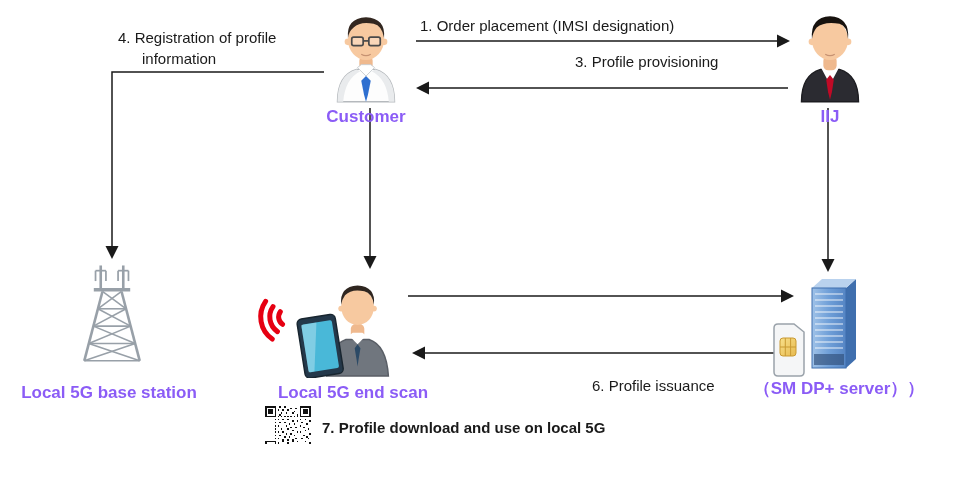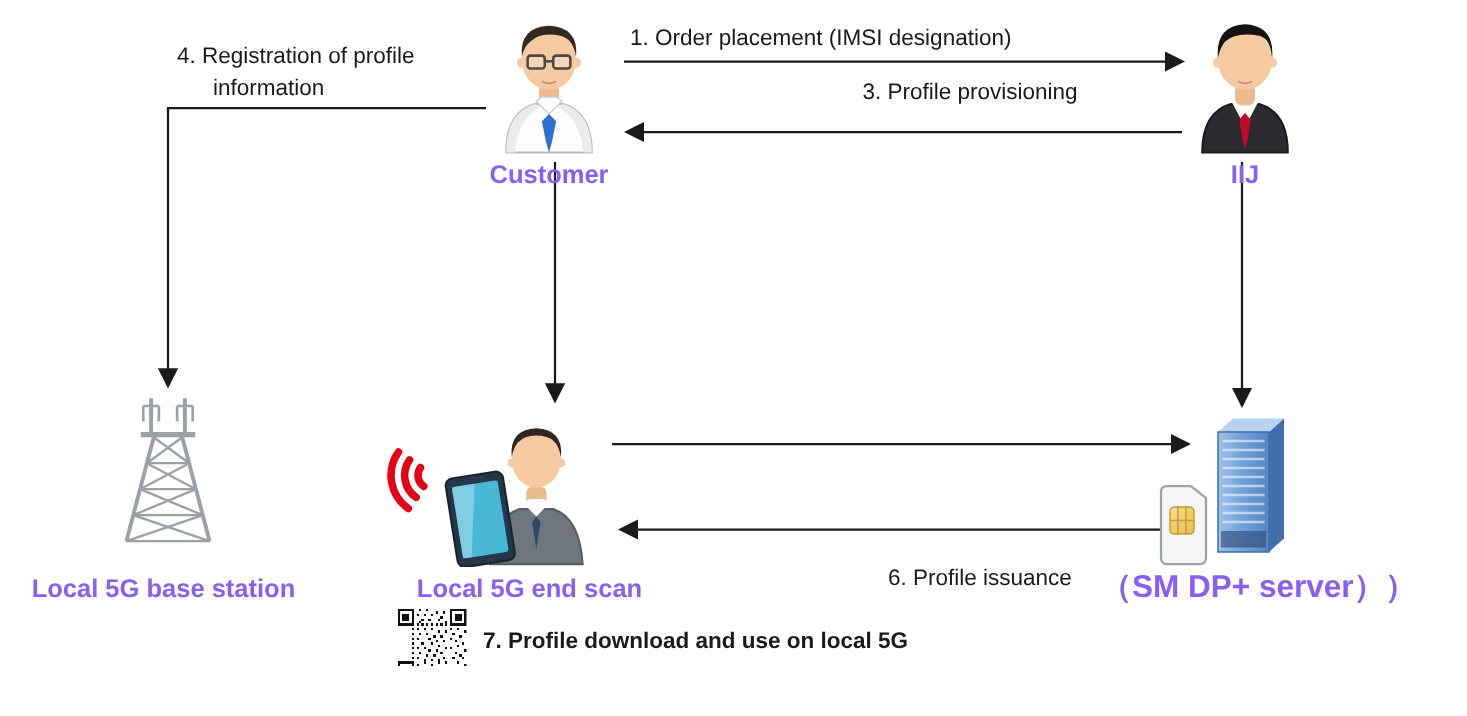--- a/index.html
+++ b/index.html
@@ -4,21 +4,21 @@
 <style>
   * { margin:0; padding:0; box-sizing:border-box; }
   html,body { background:#fff; }
   body { font-family:"Liberation Sans","DejaVu Sans",sans-serif; color:#1a1a1a; }
   .canvas { position:relative; width:978px; height:444px; background:#fff; overflow:hidden; }
   .arrows { position:absolute; left:0; top:0; }
   .arrows line, .arrows polyline { stroke:var(--arrow,#1a1a1a); stroke-width:1.5; fill:none; }
   .step-label { position:absolute; font-size:15px; color:#1a1a1a; white-space:nowrap; }
   .step-label.hang { white-space:normal; width:198px; padding-left:24px; text-indent:-24px; line-height:1.4; }
   .node-label { position:absolute; font-size:17px; font-weight:bold; color:#8b5cf6; text-align:center; white-space:nowrap; }
-  .node-label .sub { display:block; font-size:21px; }
+  .node-label .sub { display:block; font-size:17px; }
   .icon { position:absolute; }
 </style>
 </head>
 <body>
 
 <div class="canvas">
 
   <svg class="arrows" width="978" height="477">
     <defs>
       <marker id="ah" viewBox="0 0 10 10" markerWidth="9" markerHeight="9" refX="8.5" refY="5" orient="auto">

